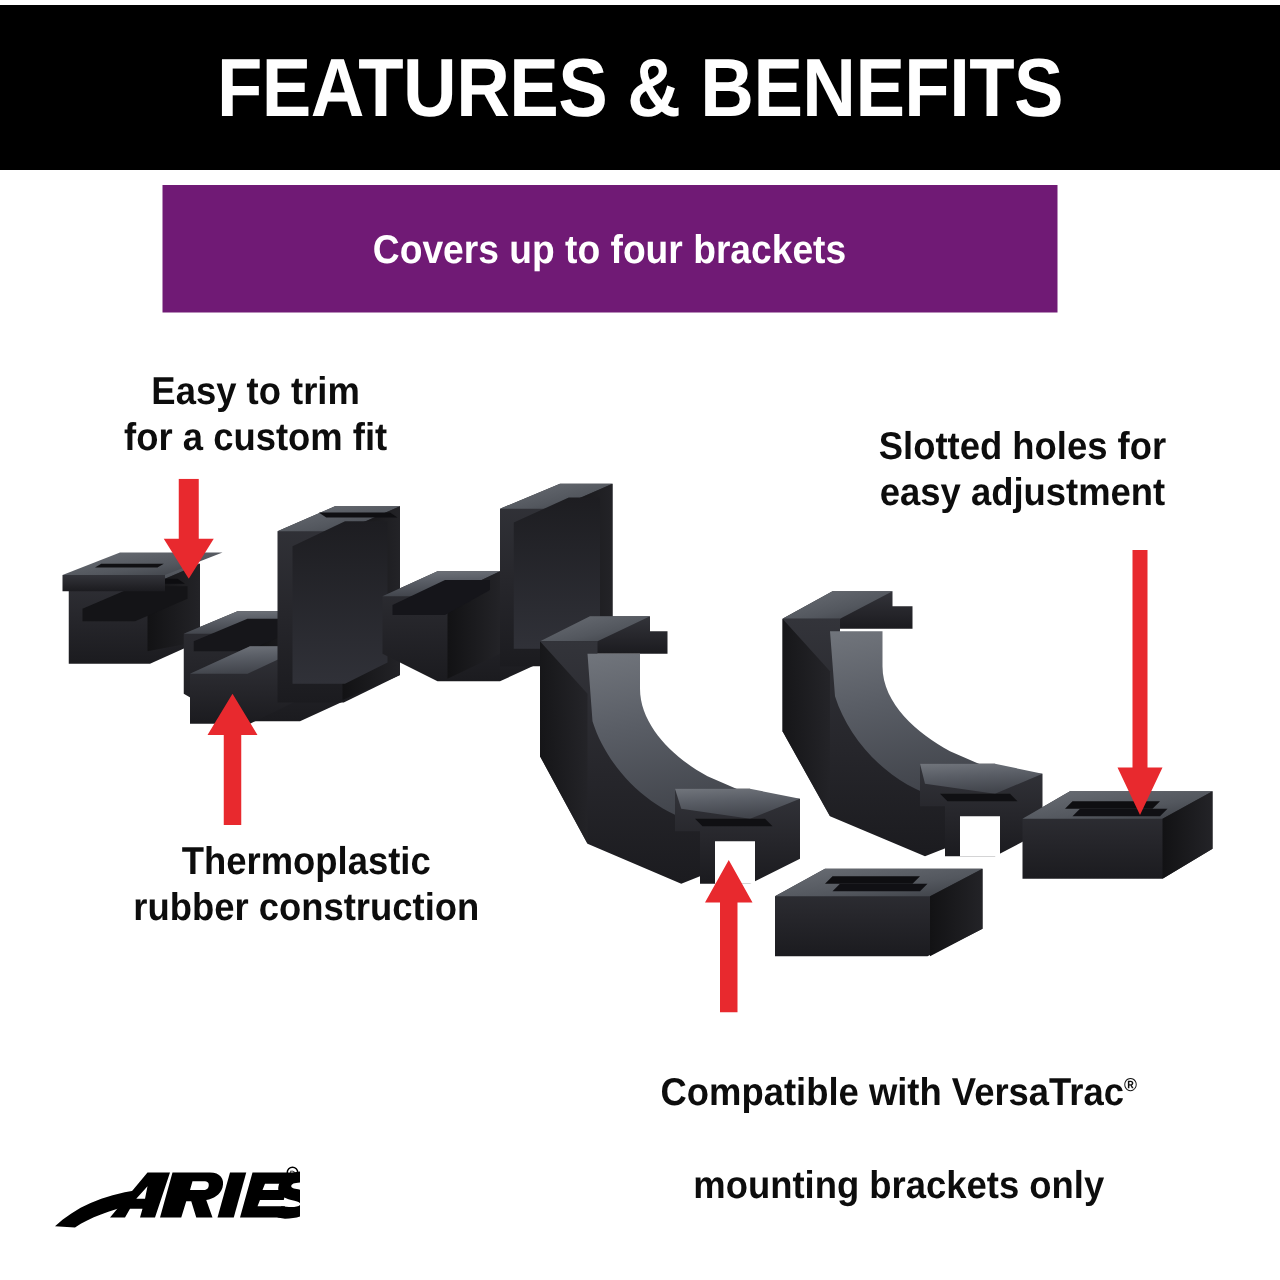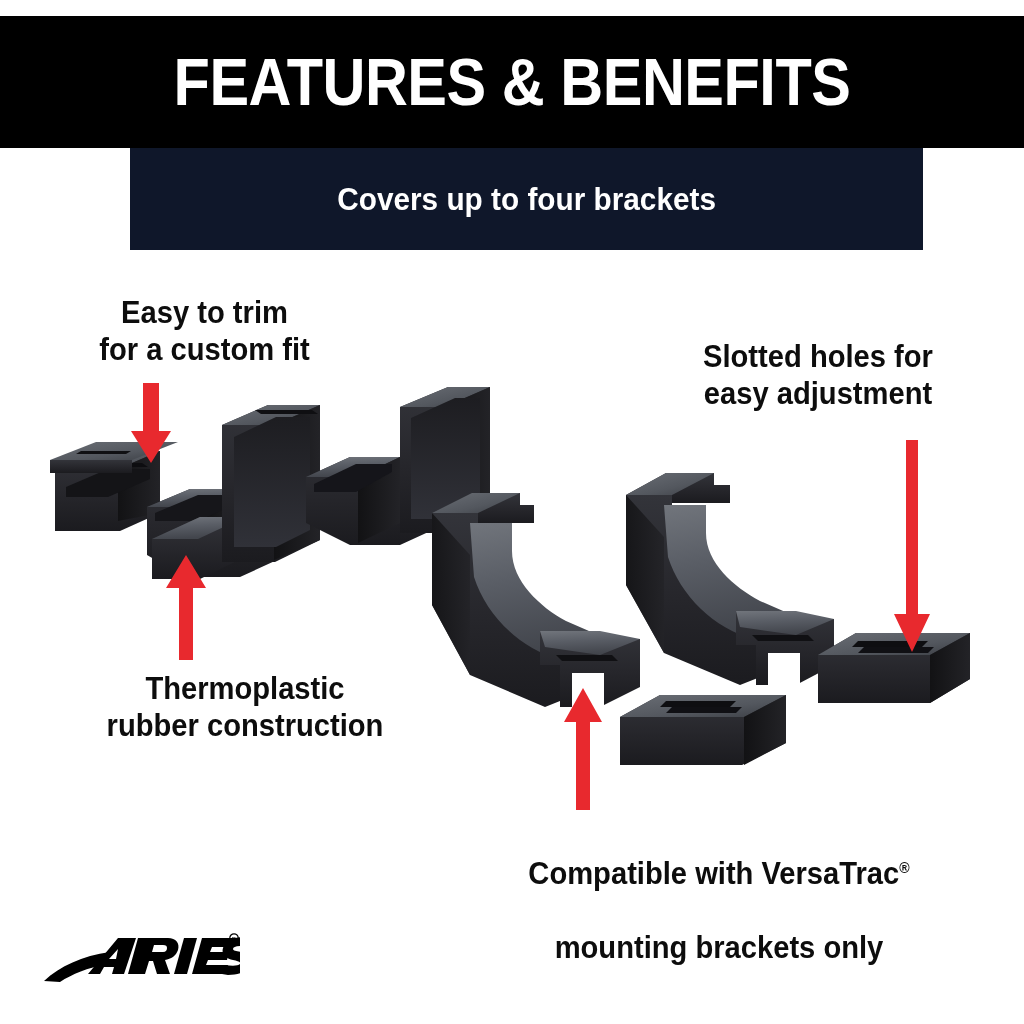--- a/index.html
+++ b/index.html
@@ -6,39 +6,39 @@
   html,body { width:1024px; height:1024px; }
   body {
     background:#ffffff;
     font-family:"Liberation Sans", sans-serif;
     overflow:hidden;
     position:relative;
   }
 
   
   #header-bar{
-    position:absolute; left:0; top:16px; width:1024px; height:132px;
+    position:absolute; left:0; top:4px; width:1024px; height:132px;
     background:#000000;
     display:flex; align-items:center; justify-content:center;
   }
   #header-title{
     color:#ffffff;
     font-size:66px;
     line-height:66px;
     font-weight:bold;
     letter-spacing:-0.5px;
     transform:scaleX(0.90);
     transform-origin:center center;
     white-space:nowrap;
   }
 
   
   #subtitle-banner{
-    position:absolute; left:130px; top:148px; width:793px; height:102px;
-    background:#0f172a;
+    position:absolute; left:130px; top:148px; width:716px; height:102px;
+    background:#701a75;
     display:flex; align-items:center; justify-content:center;
   }
   #subtitle-text{
     color:#ffffff;
     font-size:32px;
     line-height:34px;
     font-weight:bold;
     transform:scaleX(0.93);
     white-space:nowrap;
   }

